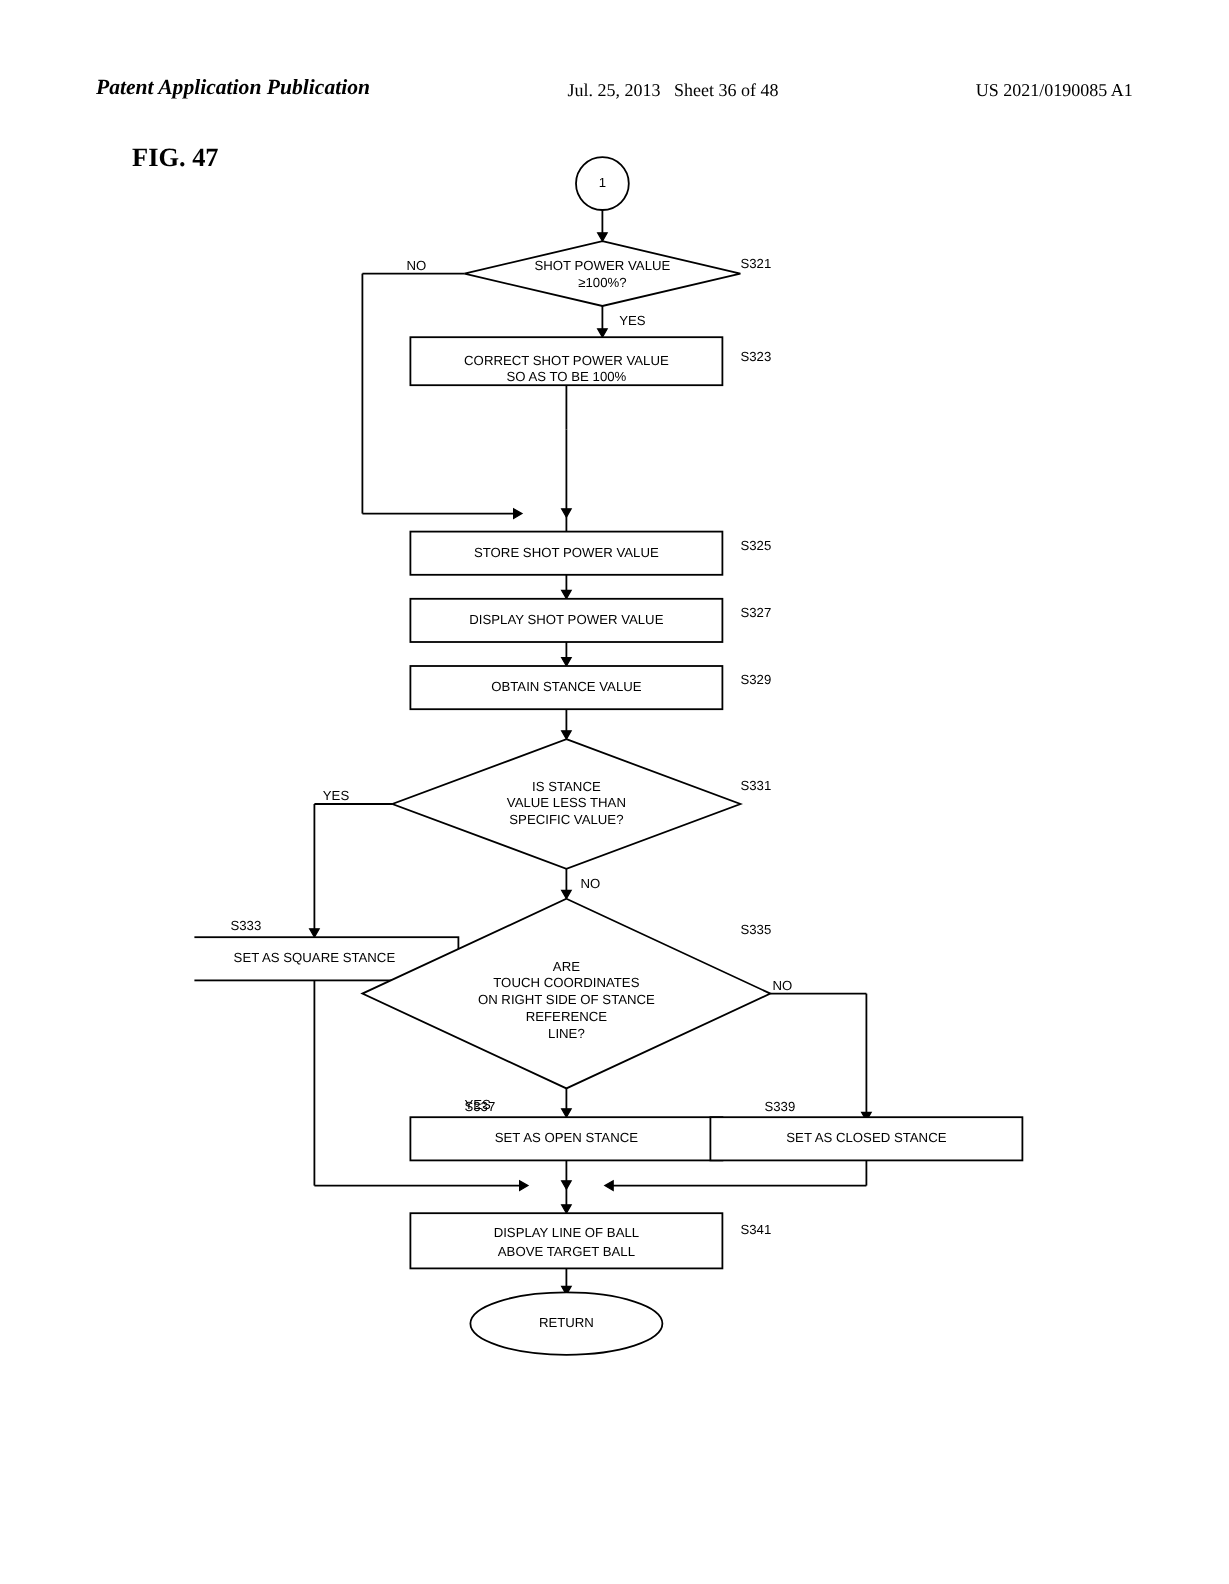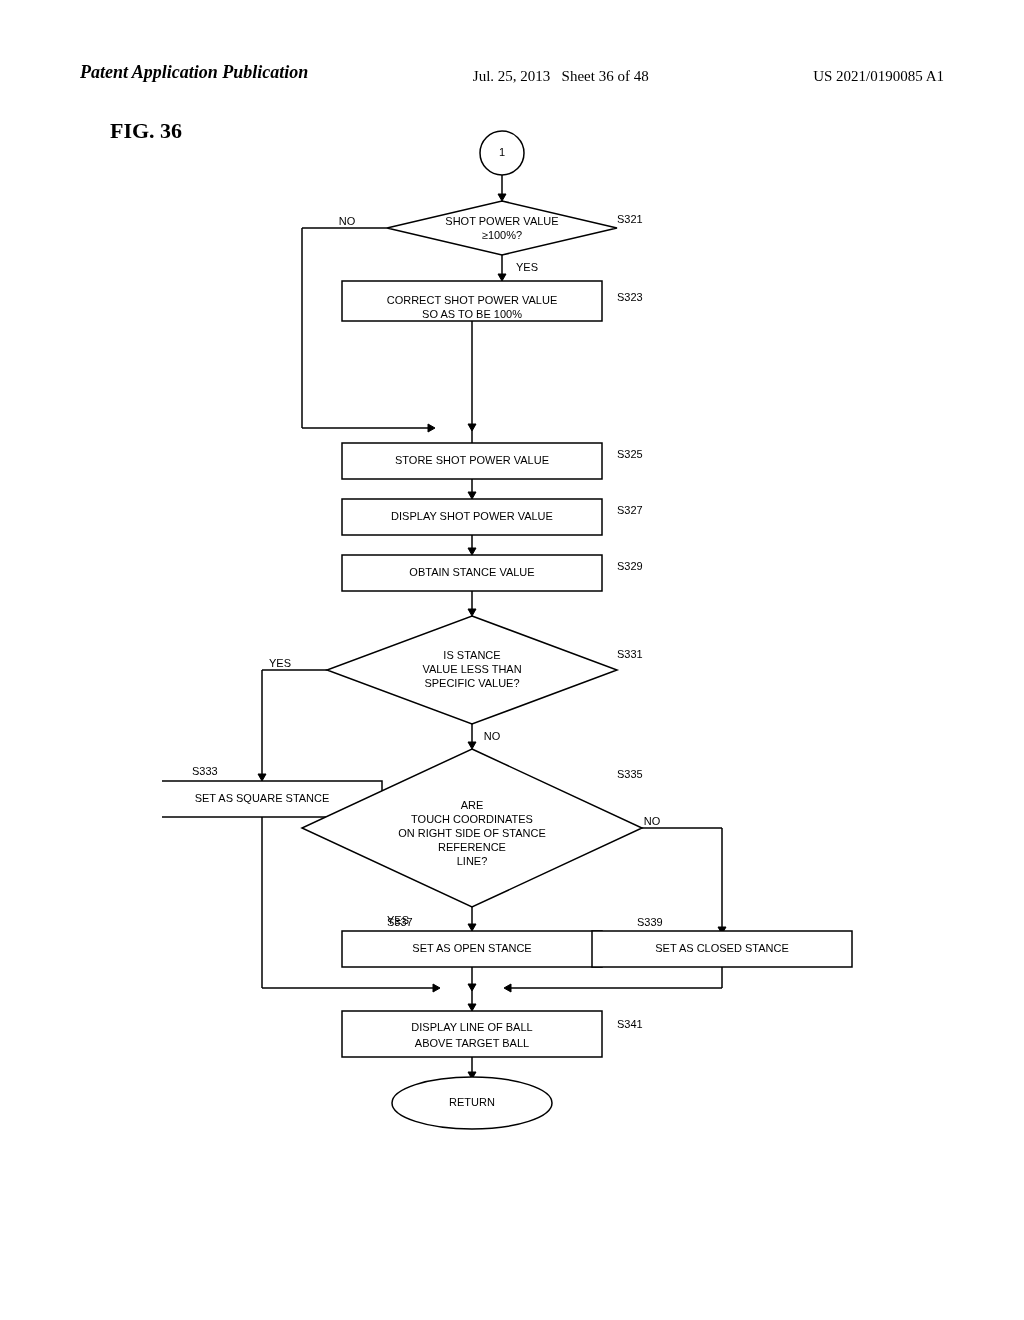--- a/index.html
+++ b/index.html
@@ -110,21 +110,21 @@
   <div class="header">
     <div class="header-left">Patent Application Publication</div>
     <div class="header-center">
       <span>Jul. 25, 2013</span>&nbsp;&nbsp;
       <span>Sheet 36 of 48</span>
     </div>
     <div class="header-right">US 2021/0190085 A1</div>
   </div>
 
   <div class="figure-area">
-    <div class="figure-label">FIG. 36</div>
+    <div class="figure-label">FIG. 47</div>
     <svg class="flowchart-svg" width="700" height="1080" viewBox="0 0 700 1080">
 
       <circle cx="340" cy="35" r="22" class="fc-box"></circle>
       <text x="340" y="35" class="fc-text">1</text>
 
       <line x1="340" y1="57" x2="340" y2="80" class="connector"></line>
       <polygon points="340,83 336,76 344,76" class="arrow"></polygon>
 
       <text x="455" y="105" class="fc-step-label">S321</text>
 

